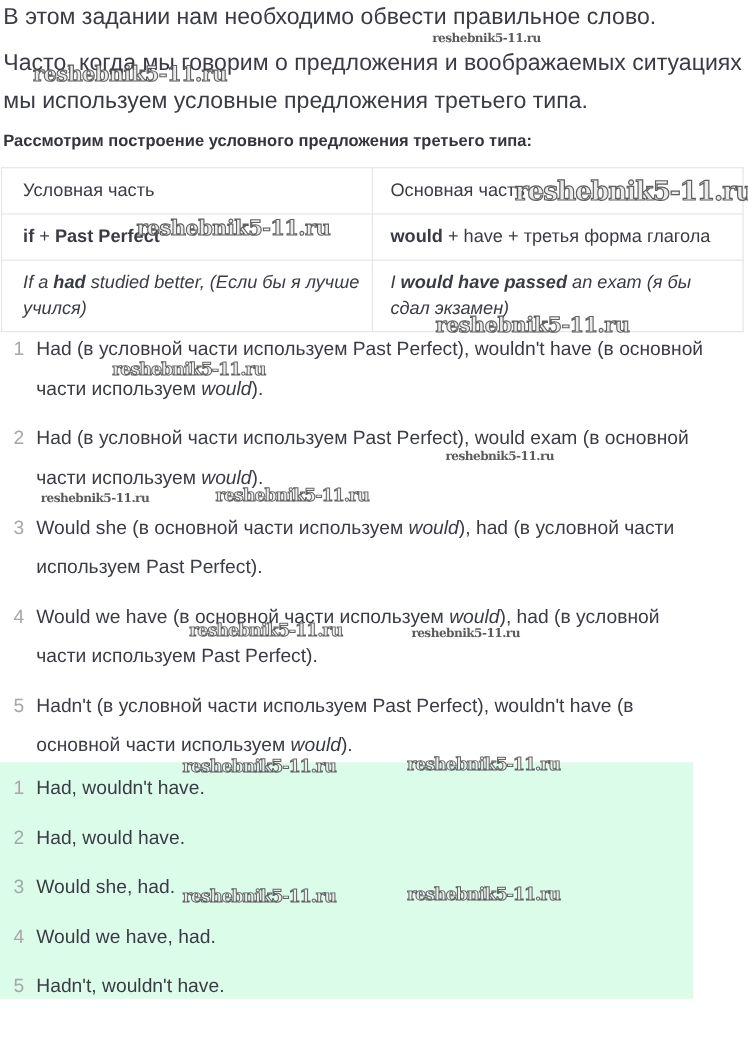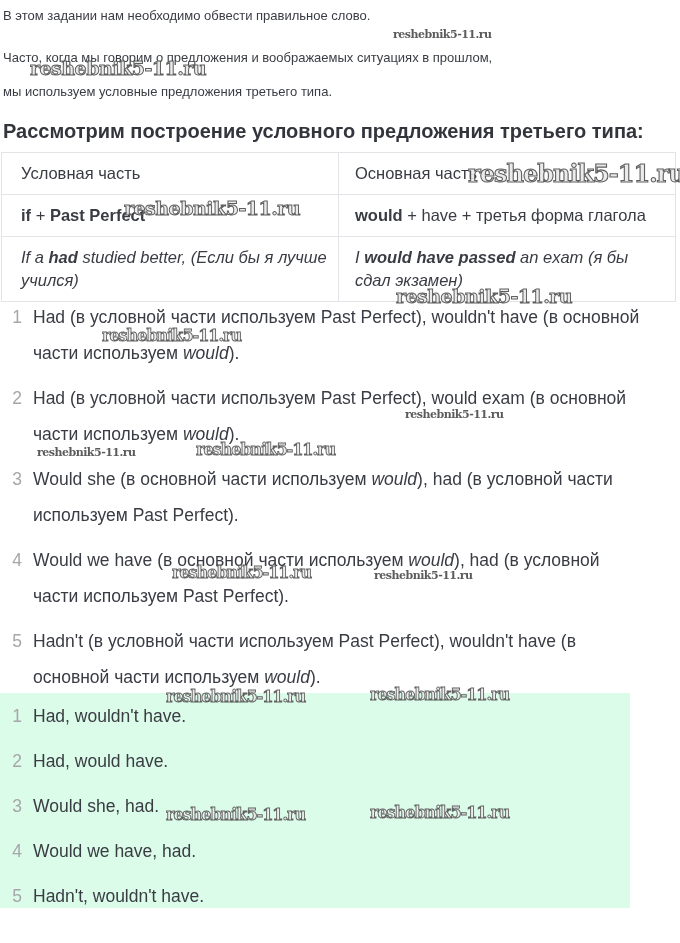--- a/index.html
+++ b/index.html
@@ -9,31 +9,31 @@
     font-family: "Liberation Sans", sans-serif;
     color: #3a3c44;
     position: relative;
     overflow: hidden;
   }
   .page { position: absolute; inset: 0; }
 
   
   .intro-line {
     position: absolute; left: 3px;
-    font-size: 13px; line-height: 24px;
+    font-size: 21px; line-height: 24px;
     white-space: nowrap;
   }
   .il1 { top: 4px; }
   .il2 { top: 46px; }
   .il3 { top: 80px; }
 
   
   .section-heading {
     position: absolute; left: 3px; top: 120px;
-    font-size: 20px; font-weight: bold; color: #33353c;
+    font-size: 15px; font-weight: bold; color: #33353c;
     white-space: nowrap;
   }
 
   
   table.gram {
     position: absolute; left: 1px; top: 152px;
     width: 675px; border-collapse: collapse;
     table-layout: fixed;
   }
   table.gram td {

